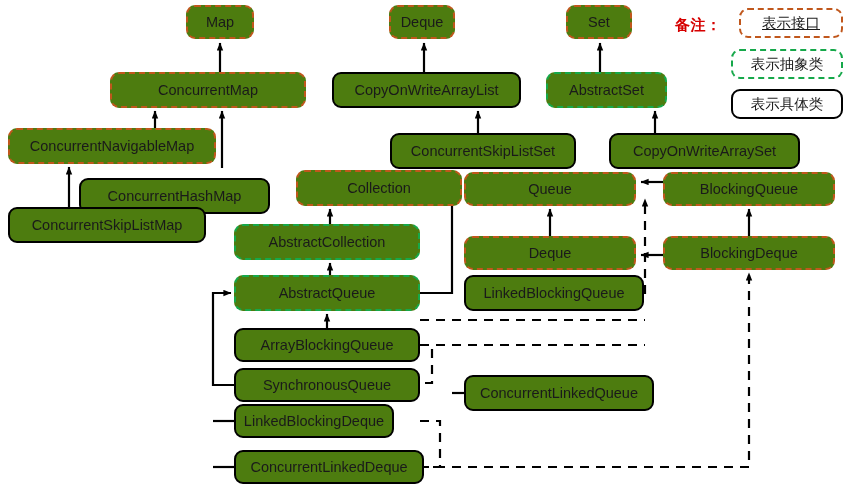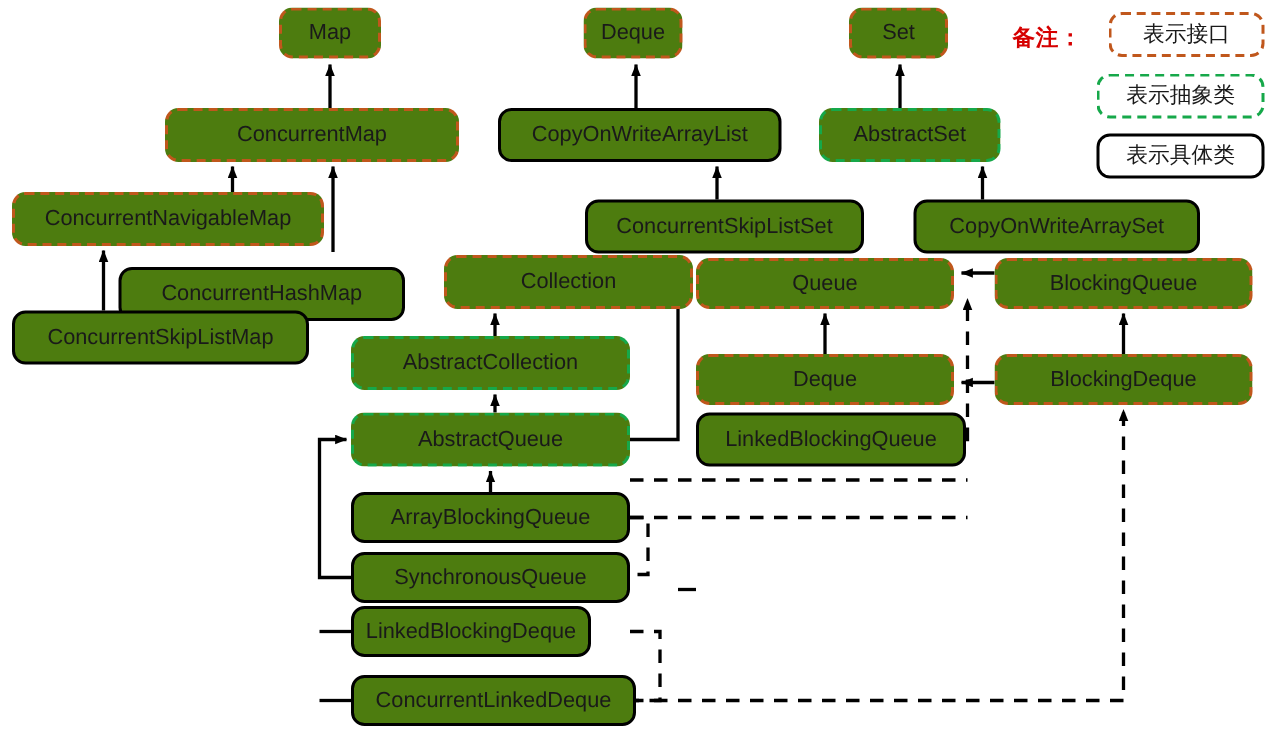--- a/index.html
+++ b/index.html
@@ -83,21 +83,22 @@
   <div class="node iface" style="left:464px;top:172px;width:172px;height:34px;">Queue</div>
   <div class="node iface" style="left:663px;top:172px;width:172px;height:34px;">BlockingQueue</div>
   <div class="node concrete" style="left:8px;top:207px;width:198px;height:36px;">ConcurrentSkipListMap</div>
   <div class="node abstract" style="left:234px;top:224px;width:186px;height:36px;">AbstractCollection</div>
   <div class="node iface" style="left:464px;top:236px;width:172px;height:34px;">Deque</div>
   <div class="node iface" style="left:663px;top:236px;width:172px;height:34px;">BlockingDeque</div>
   <div class="node abstract" style="left:234px;top:275px;width:186px;height:36px;">AbstractQueue</div>
   <div class="node concrete" style="left:464px;top:275px;width:180px;height:36px;">LinkedBlockingQueue</div>
   <div class="node concrete" style="left:234px;top:328px;width:186px;height:34px;">ArrayBlockingQueue</div>
   <div class="node concrete" style="left:234px;top:368px;width:186px;height:34px;">SynchronousQueue</div>
+  <div class="node concrete" style="left:464px;top:375px;width:190px;height:36px;">ConcurrentLinkedQueue</div>
   <div class="node concrete" style="left:234px;top:404px;width:160px;height:34px;">LinkedBlockingDeque</div>
   <div class="node concrete" style="left:234px;top:450px;width:190px;height:34px;">ConcurrentLinkedDeque</div>
 
   <div class="legend-title" style="left:675px;top:16px;">备注：</div>
-  <div class="legend-box node iface" style="left:739px;top:8px;width:104px;height:30px;">表示接口</div>
+  <div class="legend-box node iface" style="left:739px;top:8px;width:104px;height:30px;text-decoration:underline;">表示接口</div>
   <div class="legend-box node abstract" style="left:731px;top:49px;width:112px;height:30px;">表示抽象类</div>
   <div class="legend-box node concrete" style="left:731px;top:89px;width:112px;height:30px;">表示具体类</div>
 
 </div>
 
 </body></html>

